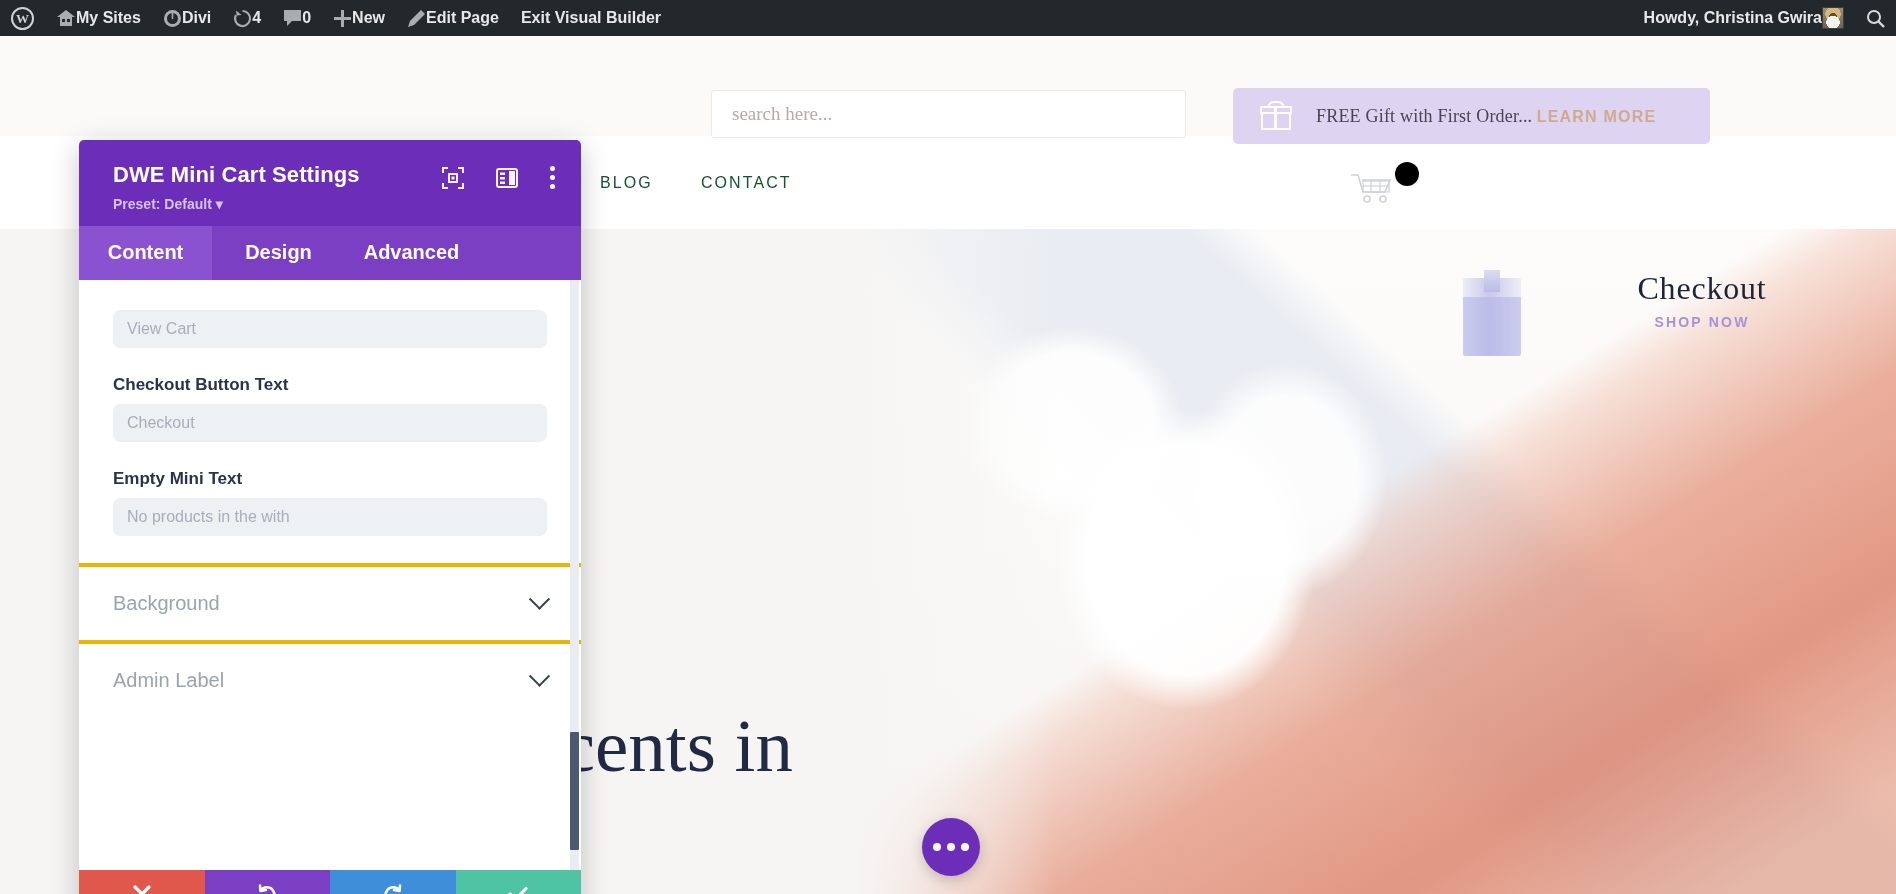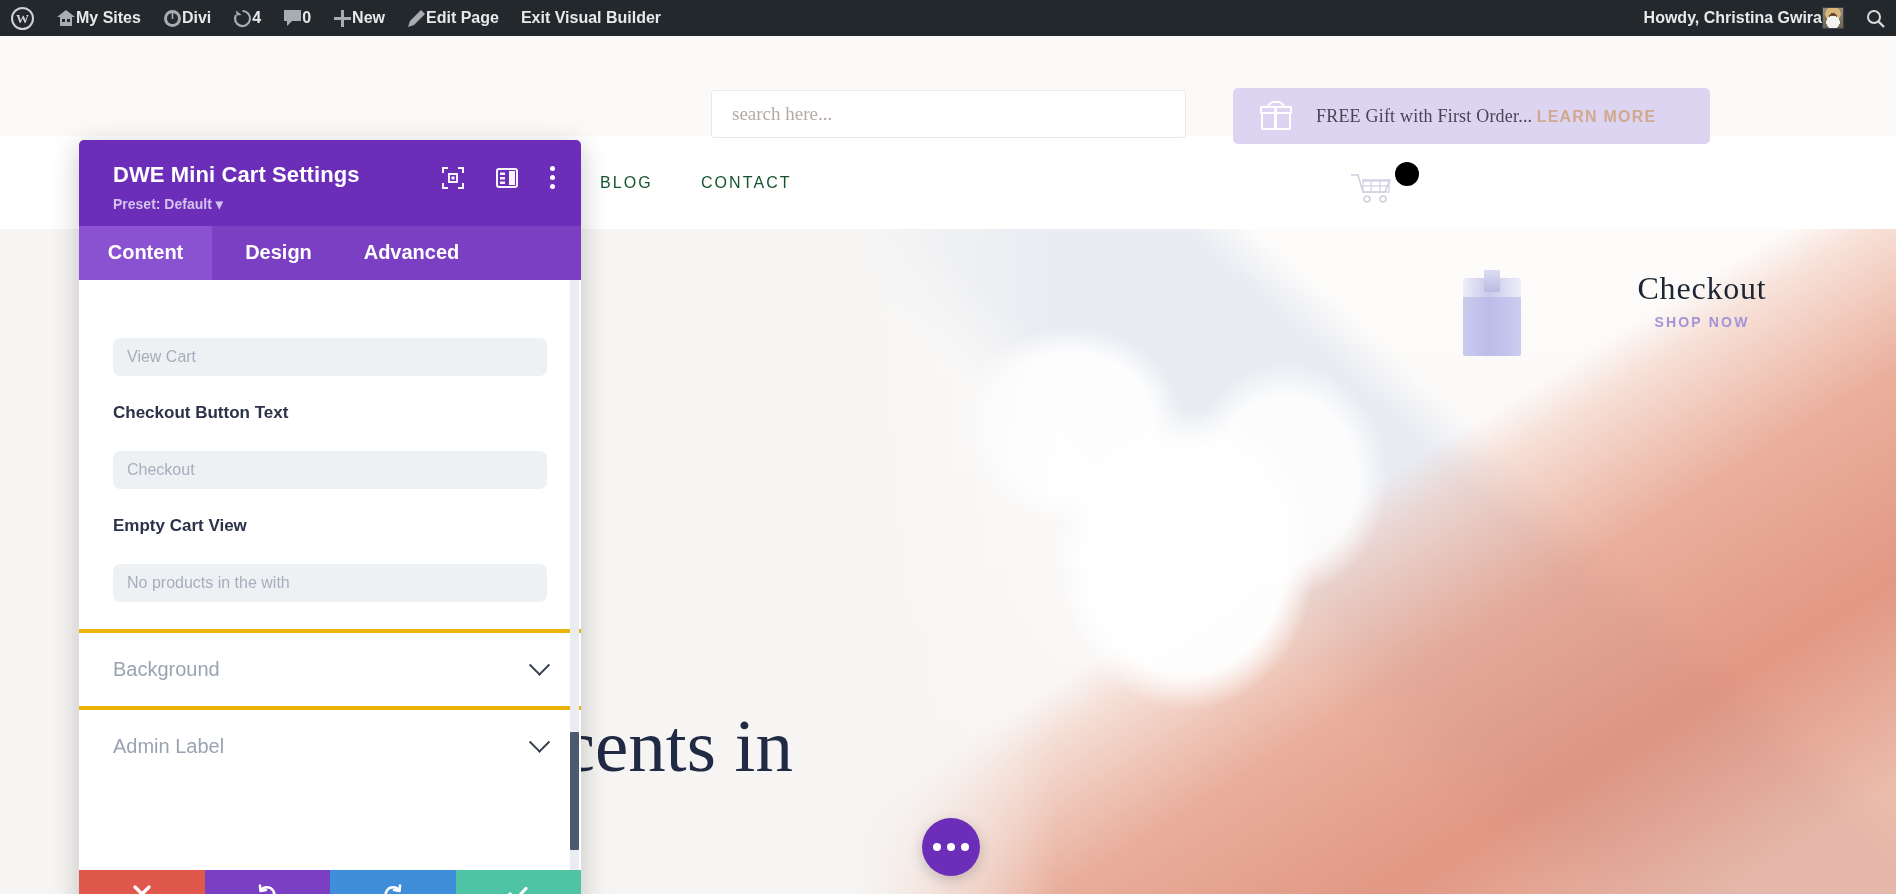--- a/index.html
+++ b/index.html
@@ -238,21 +238,21 @@
   #modal-body {
     flex: 1; position: relative; overflow: hidden; background: #fff;
   }
   #modal-scrollarea { padding: 30px 34px 0 34px; }
   .field-label {
     font-size: 17px; font-weight: 700; color: #2b3249; margin-bottom: 9px;
   }
   .field-input {
     height: 38px; background: #eef1f4; border: none; border-radius: 7px;
     display: flex; align-items: center; padding: 0 14px;
-    margin-bottom: 27px; cursor: text; margin-top: 28px;
+    margin-bottom: 27px; cursor: text;
   }
   .field-input span { font-size: 16px; color: #a7aebb; }
 
   .accordion {
     border-top: 4px solid #eab308;
     height: 77px; display: flex; align-items: center;
     justify-content: space-between;
     padding: 0 34px; cursor: pointer;
     margin: 0 -34px;
   }
@@ -475,21 +475,21 @@
       </div>
 
       <div>
         <div class="field-label">Checkout Button Text</div>
         <div class="field-input">
           <span>Checkout</span>
         </div>
       </div>
 
       <div>
-        <div class="field-label">Empty Cart View</div>
+        <div class="field-label">Empty Mini Text</div>
         <div class="field-input">
           <span>No products in the with</span>
         </div>
       </div>
 
       <div class="accordion">
         <span class="accordion-title">Background</span>
         <span class="chev"></span>
       </div>
 

